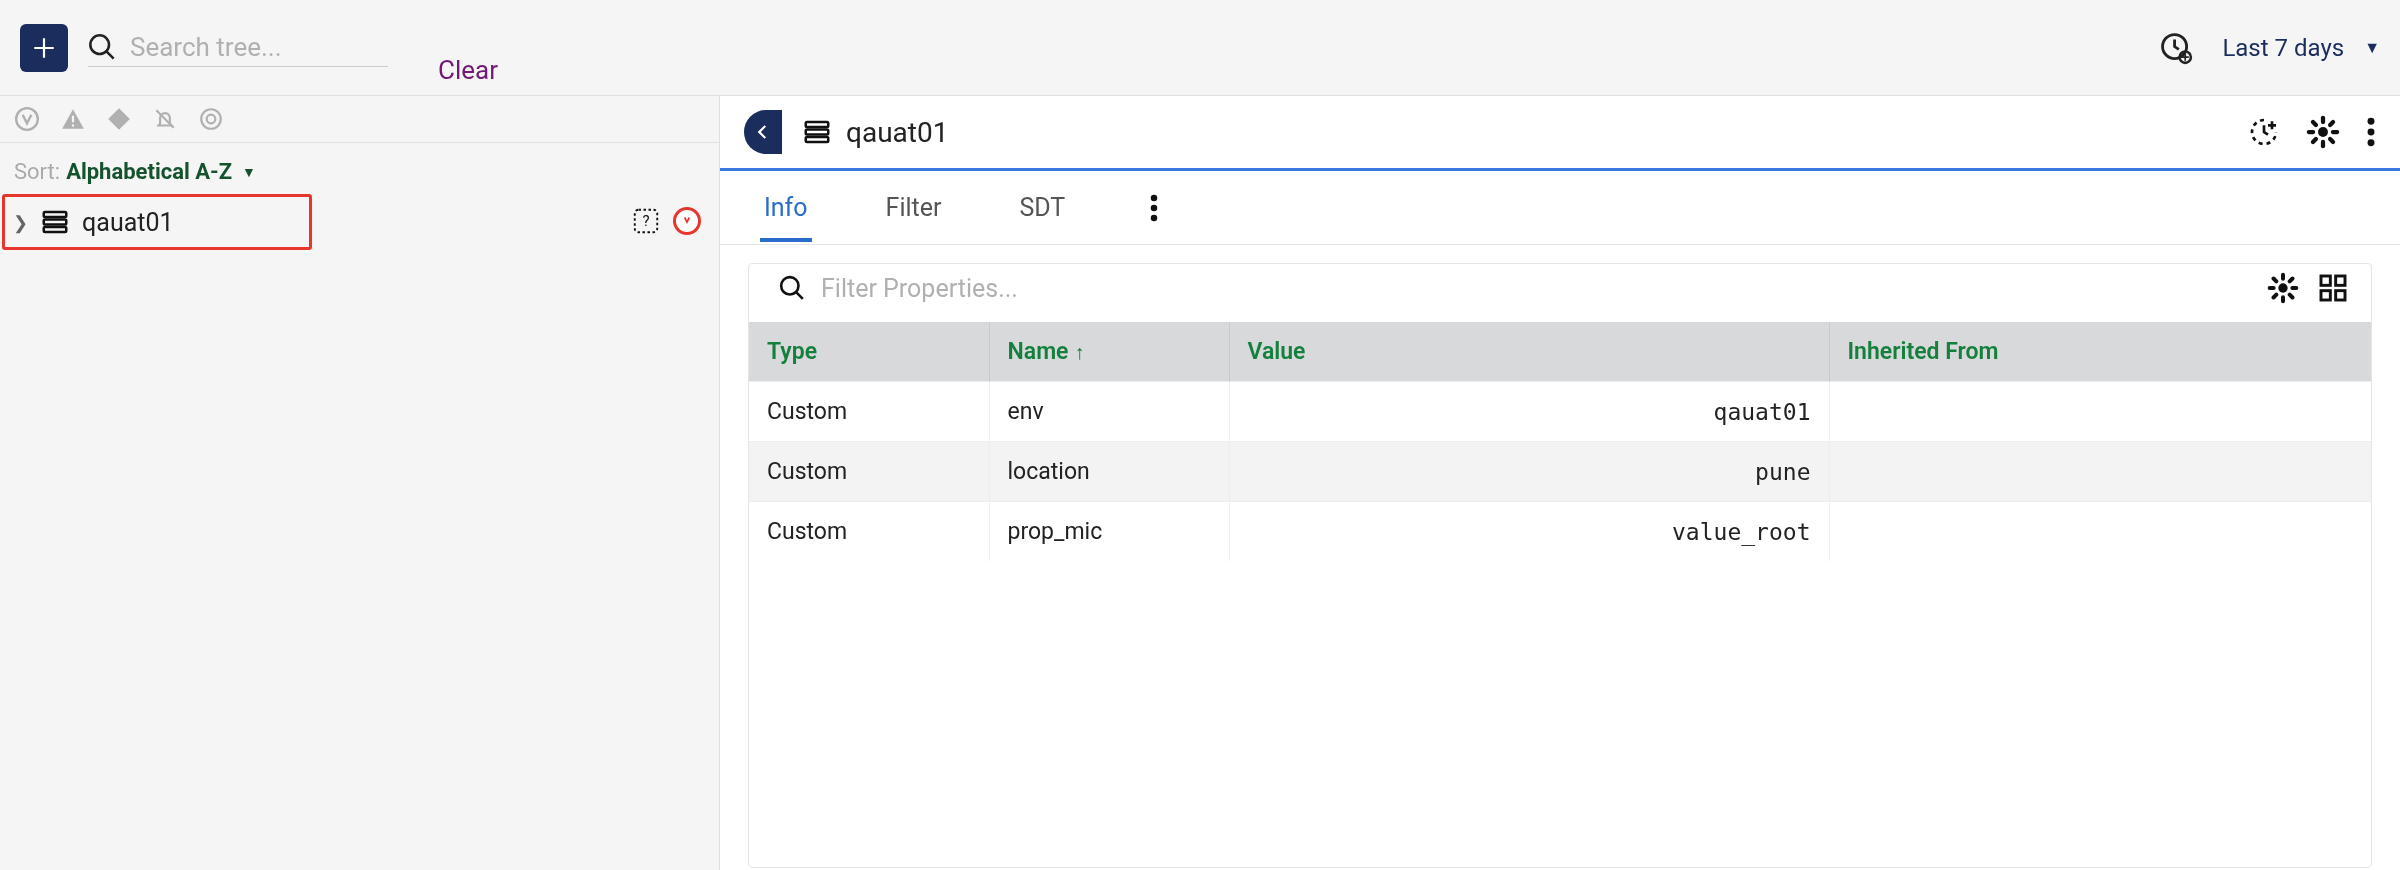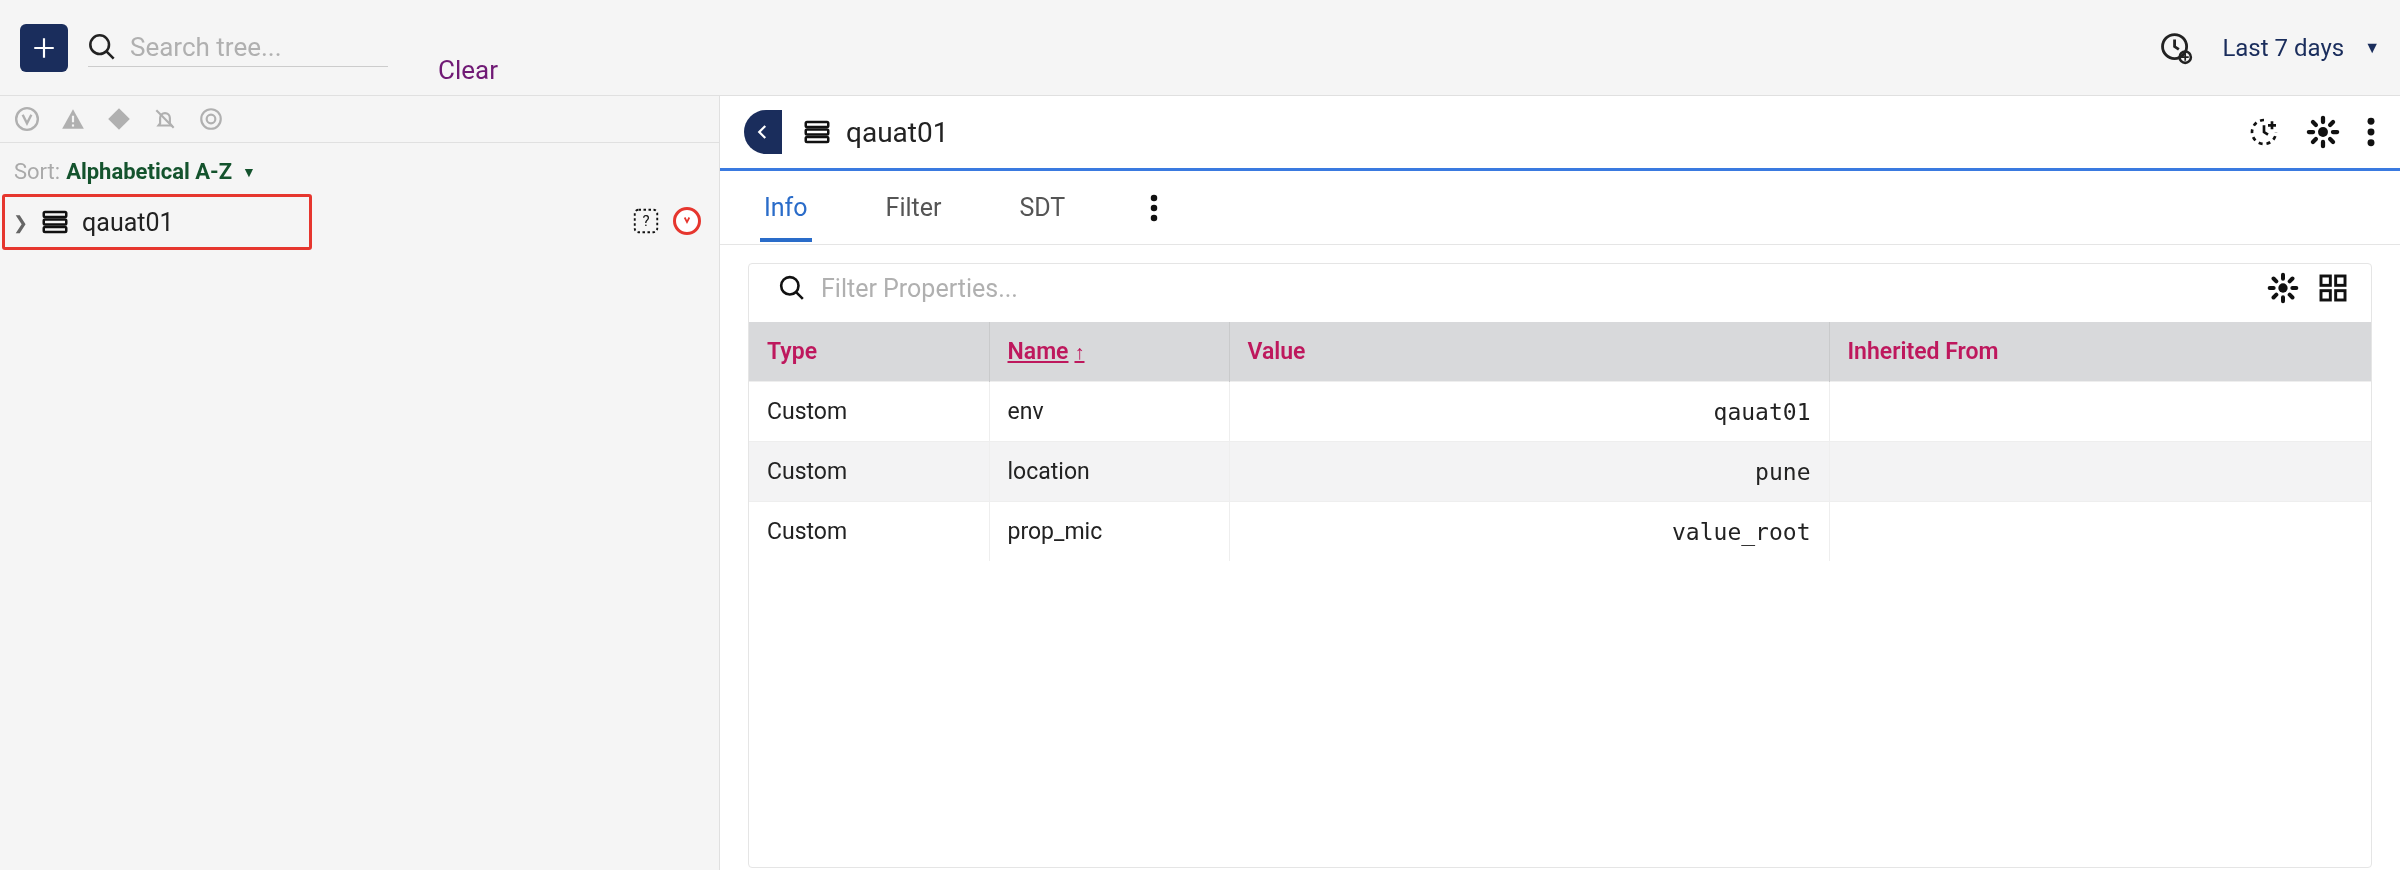--- a/index.html
+++ b/index.html
@@ -187,34 +187,34 @@
 .filter-actions .aicon { cursor: pointer; color:#111;}
 
 table.prop-table { width: 100%; border-collapse: collapse; }
 .prop-table th {
   background: #d8d9db;
   text-align: left;
   font-size: 23px;
   font-weight: 600;
   padding: 16px 18px;
   border-right: 1px solid #c9cacb;
-  color:#be185d;
+  color:#15803d;
 }
 .prop-table th:last-child { border-right: none; }
 .prop-table td {
   font-size: 23px;
   padding: 16px 18px;
   border-top: 1px solid #eee;
   color:#222;
   border-right: 1px solid #eee;
 }
 .prop-table td:last-child { border-right: none; }
 .prop-table tr:nth-child(even) td { background: #f3f3f4; }
 .col-type { width: 240px; }
-.col-name { width: 240px; text-decoration: underline; }
+.col-name { width: 240px; }
 .col-value { width: 600px; }
 .val-right { text-align: right; font-family: ui-monospace, Menlo, Consolas, monospace; }
 .sort-arrow { font-size: 20px; margin-left: 6px; }
 
 svg { display: block; }
 </style>
 </head>
 <body>
 
 <div class="top-toolbar">

